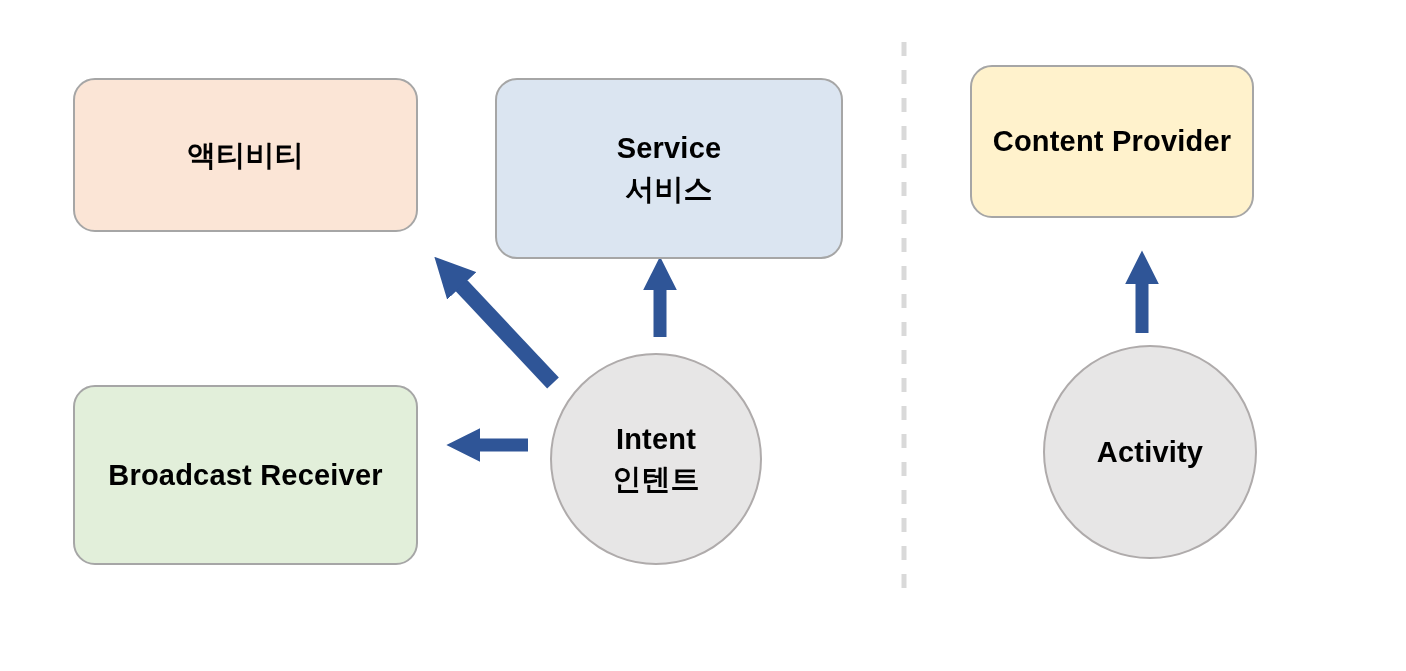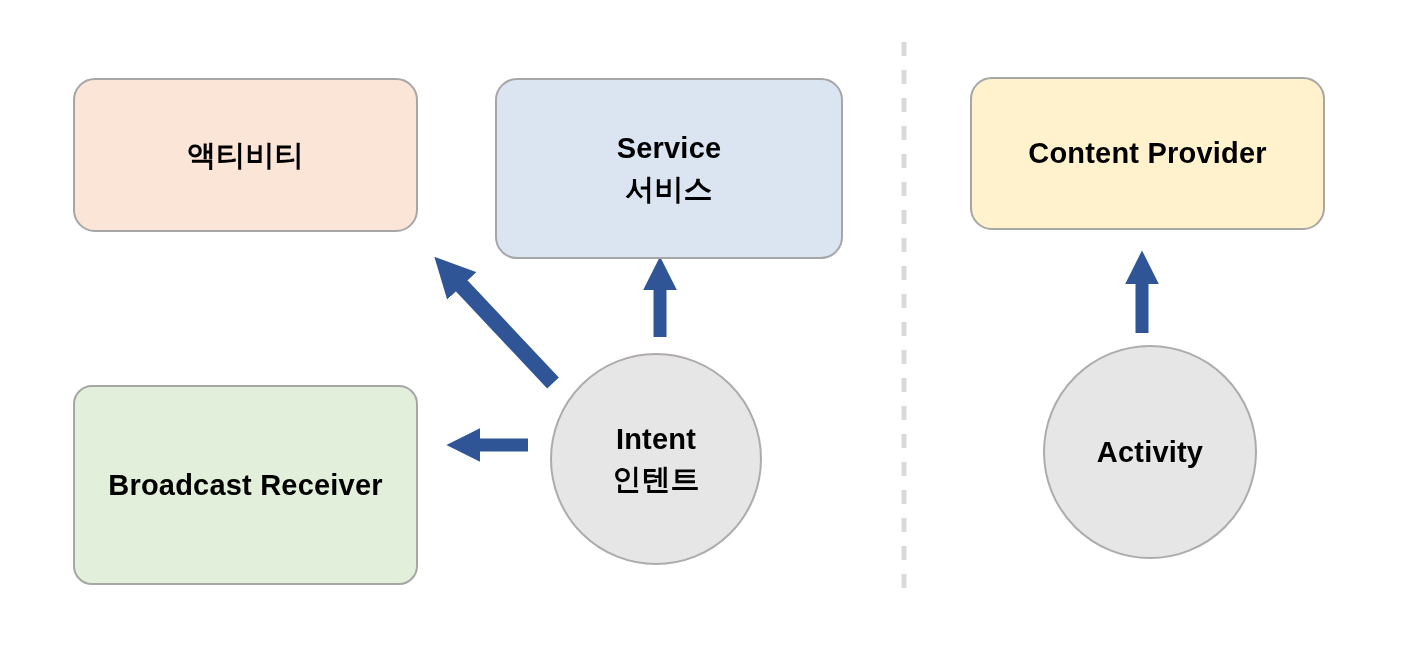--- a/index.html
+++ b/index.html
@@ -34,22 +34,22 @@
     font-weight:600;
     line-height:1.38;
     letter-spacing:0.2px;
   }
   .box{
     border:2.5px solid var(--box-border);
     border-radius:22px;
   }
   .box-activity{left:73px;top:78px;width:345px;height:154px;background:var(--fill-activity);}
   .box-service{left:495px;top:78px;width:348px;height:181px;background:var(--fill-service);}
-  .box-content-provider{left:970px;top:77px;width:355px;height:153px;background:var(--fill-content-provider);}
-  .box-broadcast{left:73px;top:385px;width:345px;height:200px;background:var(--fill-broadcast);border-radius:19px;}
+  .box-content-provider{left:970px;top:65px;width:284px;height:153px;background:var(--fill-content-provider);}
+  .box-broadcast{left:73px;top:385px;width:345px;height:180px;background:var(--fill-broadcast);}
   .circle{
     border:2px solid var(--circle-border);
     border-radius:50%;
     background:var(--fill-circle);
   }
   .circle-intent{left:550px;top:353px;width:212px;height:212px;}
   .circle-resolver{left:1043px;top:345px;width:214px;height:214px;}
   .overlay{
     position:absolute;left:0;top:0;width:1406px;height:671px;
     pointer-events:none;

